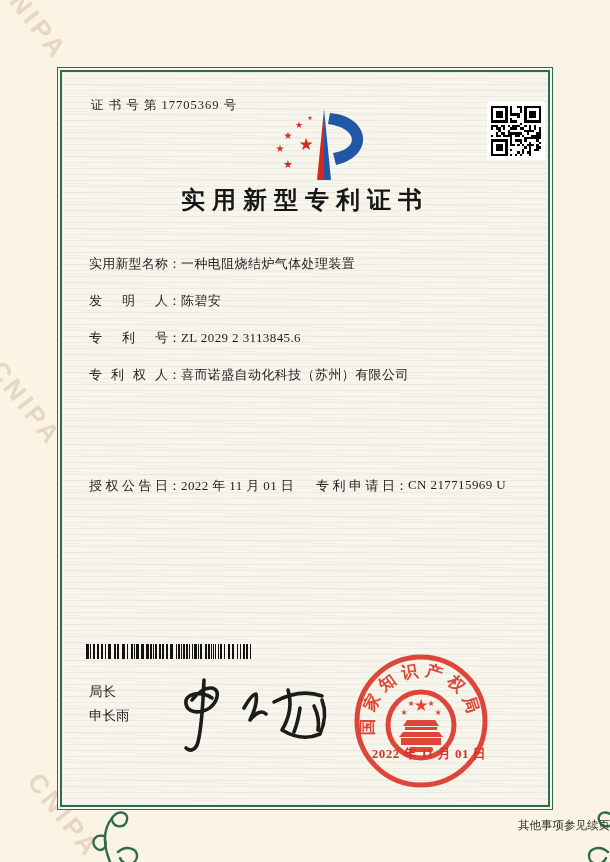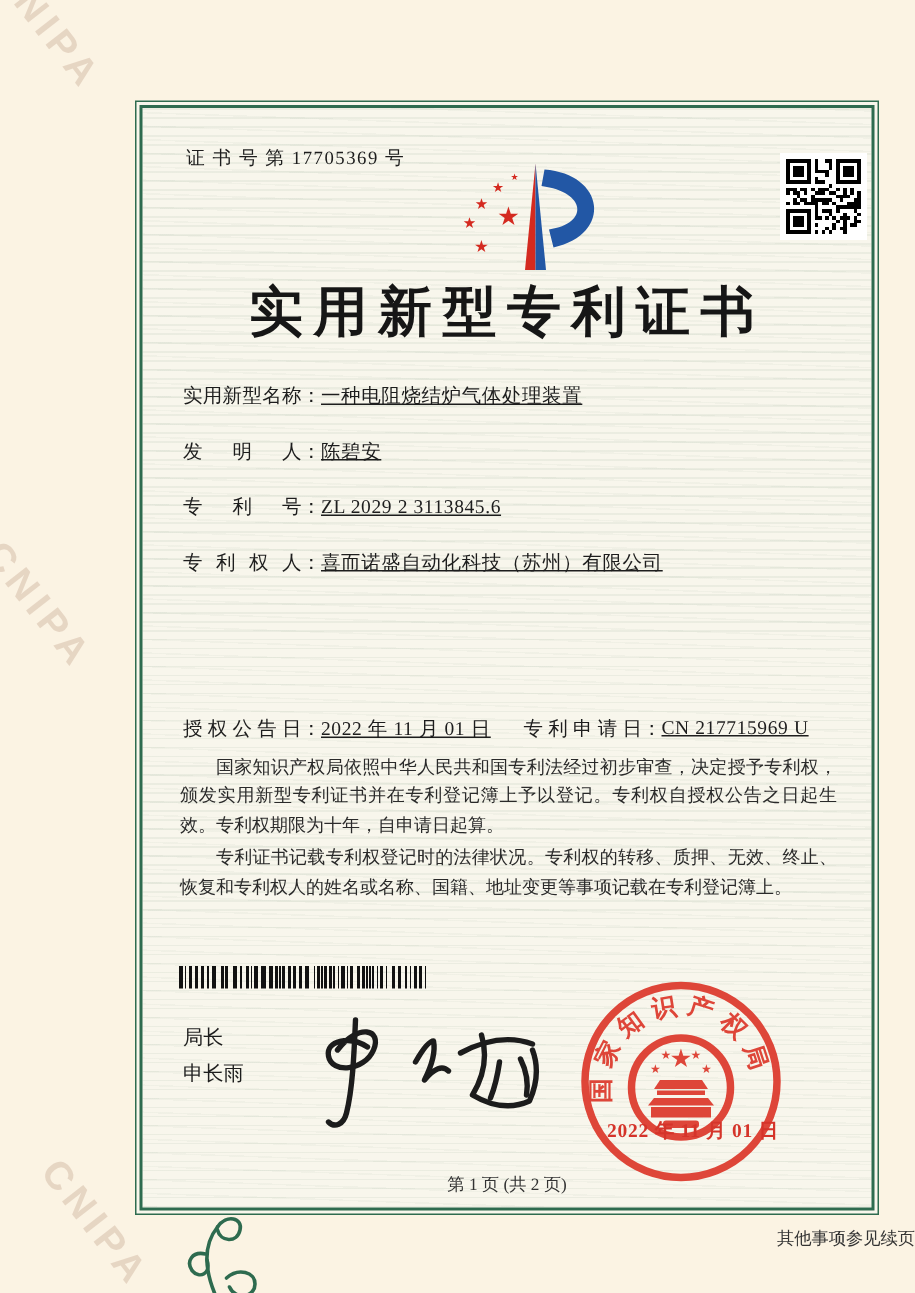--- a/index.html
+++ b/index.html
@@ -27,21 +27,20 @@
   .wm2{left:355px;top:252px;font-size:30px;}
   .wm3{left:-24px;top:388px;font-size:26px;}
   .wm4{left:14px;top:800px;font-size:26px;}
   
   .frame{
     position:absolute;left:57px;top:67px;width:496px;height:743px;
     border:1px solid #2e6b4f;
     background:#f8f6ec;
     box-sizing:border-box;
     z-index:1;
-    margin-left:33px;
   }
   .frame::before{
     content:"";position:absolute;inset:2px;border:2px solid #2e6b4f;pointer-events:none;
   }
   .frame::after{ 
     content:"";position:absolute;inset:4px;
     background:
       repeating-linear-gradient(0deg, rgba(120,150,125,0.10) 0 1px, transparent 1px 6px),
       repeating-linear-gradient(2deg, rgba(120,150,125,0.06) 0 1px, transparent 1px 9px);
     pointer-events:none;
@@ -53,32 +52,32 @@
   .orn-right{left:504px;top:738px;transform:scaleX(-1);}
   .orn svg{width:100%;height:100%;}
   
   .cert-no{left:33px;top:29px;font-size:12.5px;letter-spacing:1px;}
   .qr-box{left:429px;top:34px;width:58px;height:58px;background:#fff;display:flex;align-items:center;justify-content:center;}
   .qr-box svg{width:50px;height:50px;}
   .logo{left:160px;top:38px;width:176px;height:78px;}
   .logo svg{width:100%;height:100%;}
   .title{
     left:0;right:0;top:116px;text-align:center;
-    font-size:36px;font-weight:bold;letter-spacing:7px;color:#161616;
+    font-size:24px;font-weight:bold;letter-spacing:7px;color:#161616;
   }
   
   .fields{left:31px;top:186px;width:440px;font-size:13px;}
   .frow{height:37px;line-height:19px;white-space:nowrap;}
   .flabel{
     display:inline-block;width:79px;
     text-align:justify;text-align-last:justify;
     vertical-align:top;
   }
   .colon{display:inline-block;vertical-align:top;}
-  .fvalue{display:inline-block;vertical-align:top;white-space:pre-wrap;letter-spacing:0.4px;text-decoration:underline;}
+  .fvalue{display:inline-block;vertical-align:top;white-space:pre-wrap;letter-spacing:0.4px;}
   .grant{left:31px;top:409px;width:450px;font-size:13px;white-space:nowrap;}
   .grant .pair2{position:absolute;left:227px;top:0;}
   
   .paras{left:29px;top:434px;width:438px;font-size:12px;line-height:1.62;text-align:justify;color:#2a2a2a;}
   .paras p{margin:0 0 2px 0;text-indent:2em;}
   
   .barcode{left:28px;top:576px;width:165px;height:15px;}
   .barcode svg{width:165px;height:15px;}
   
   .signer{left:31px;top:612px;font-size:13.5px;line-height:24px;}
@@ -279,24 +278,20 @@
 
     <div class="grant">
       <span>
         <span class="flabel">授权公告日</span><span class="colon">：</span><span class="fvalue">2022 年 11 月 01 日</span>
       </span>
       <span class="pair2">
         <span class="flabel">专利申请日</span><span class="colon">：</span><span class="fvalue">CN 217715969 U</span>
       </span>
     </div>
 
-    <div class="paras">
-      <p>国家知识产权局依照中华人民共和国专利法经过初步审查，决定授予专利权，颁发实用新型专利证书并在专利登记簿上予以登记。专利权自授权公告之日起生效。专利权期限为十年，自申请日起算。</p>
-      <p>专利证书记载专利权登记时的法律状况。专利权的转移、质押、无效、终止、恢复和专利权人的姓名或名称、国籍、地址变更等事项记载在专利登记簿上。</p>
-    </div>
 
     <div class="barcode">
       <svg id="bcsvg" viewBox="0 0 165 15" preserveAspectRatio="none" shape-rendering="crispEdges">
           <rect x="0" y="0" width="3" height="15" fill="#111"></rect>
           <rect x="4" y="0" width="1" height="15" fill="#111"></rect>
           <rect x="7" y="0" width="2" height="15" fill="#111"></rect>
           <rect x="11" y="0" width="2" height="15" fill="#111"></rect>
           <rect x="15" y="0" width="2" height="15" fill="#111"></rect>
           <rect x="19" y="0" width="1" height="15" fill="#111"></rect>
           <rect x="22" y="0" width="3" height="15" fill="#111"></rect>
@@ -385,21 +380,20 @@
             <rect x="54" y="76" width="32" height="3"></rect>
             <polygon points="48,86 92,86 88,81 52,81"></polygon>
             <rect x="50" y="87" width="40" height="7"></rect>
             <rect x="58" y="96" width="24" height="5" rx="2"></rect>
           </g>
         </g>
       </svg>
     </div>
     <div class="seal-date">2022 年 11 月 01 日</div>
 
-    <div class="page-num">第 1 页 (共 2 页)</div>
 
     <div class="orn orn-left">
       <svg viewBox="0 0 90 90" stroke="#2e6b4f" fill="none" stroke-width="2.4" stroke-linecap="round">
         <path d="M90,70 C62,70 48,68 40,62"></path>
         <path d="M40,62 c-11,-8 -17,-2 -13,6 c3,7 13,5 12,-4"></path>
         <path d="M36,56 c-8,-20 -6,-34 2,-44"></path>
         <path d="M38,12 c6,-9 17,-6 15,2 c-2,9 -13,8 -15,0"></path>
         <path d="M30,30 c-9,-2 -13,5 -9,11 c5,6 13,2 10,-7"></path>
         <path d="M44,46 c8,-7 19,-4 19,4 c0,9 -13,11 -17,2"></path>
         <path d="M25,63 c-7,6 -5,15 4,15 c8,0 10,-9 4,-13"></path>

